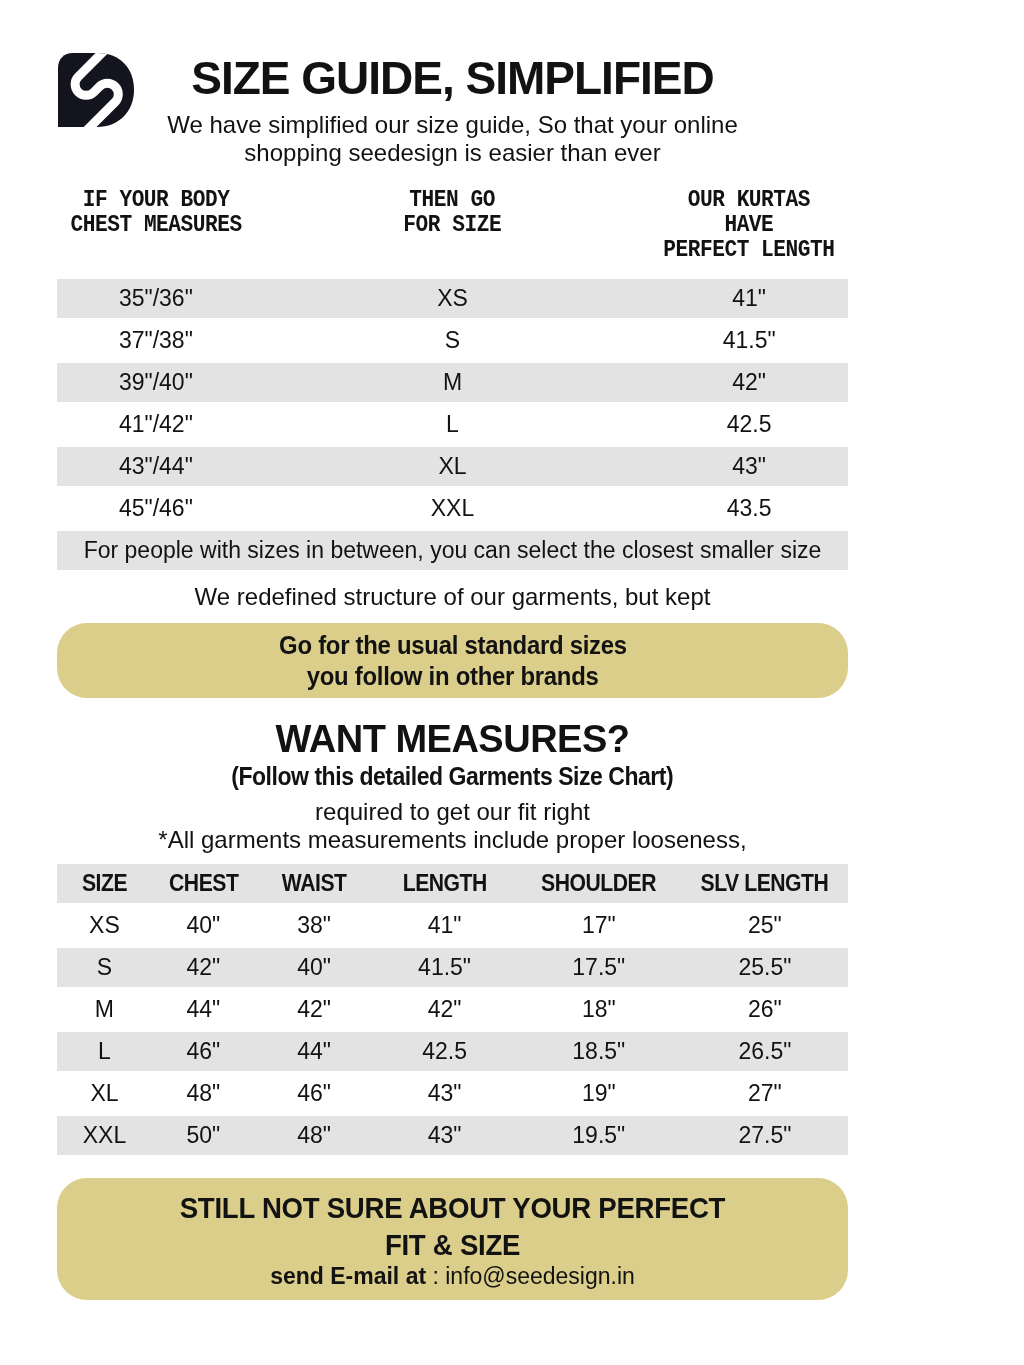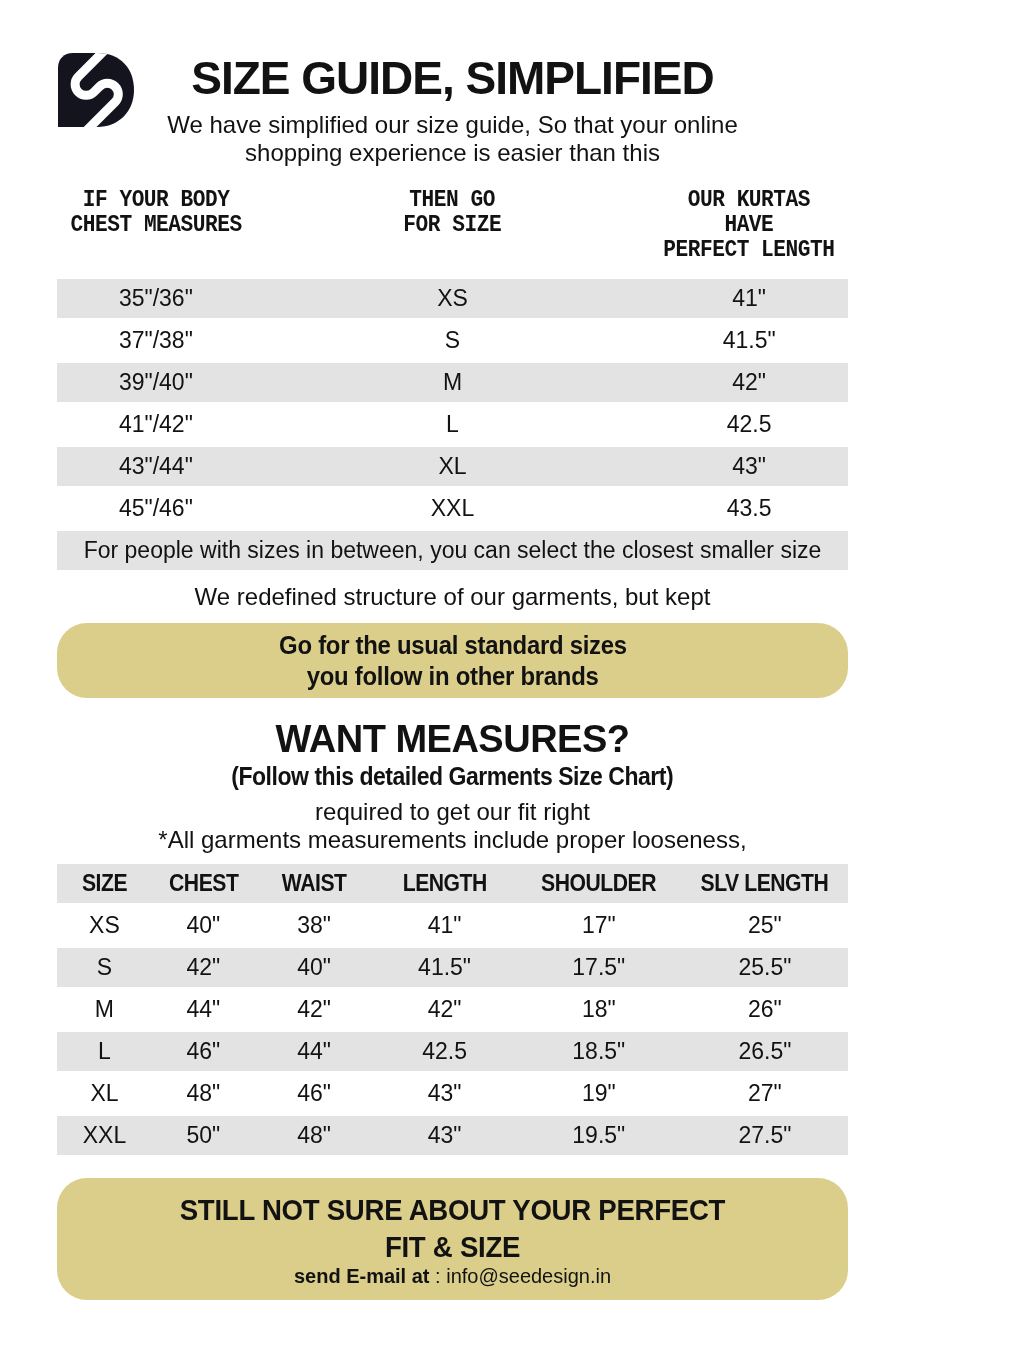--- a/index.html
+++ b/index.html
@@ -57,21 +57,21 @@
   .t2 .c1 { width:13%; }
   .t2 .c2 { width:15%; }
   .t2 .c3 { width:18%; }
   .t2 .c4 { width:21%; }
   .t2 .c5 { width:21%; }
   .t2-header { font-weight:bold; letter-spacing:-0.5px; }
   .tbl2 { margin-top:10px; }
 
   .banner-contact { margin-top:23px; height:122px; }
   .contact-line { font-size:30px; font-weight:bold; line-height:37px; letter-spacing:-0.3px; }
-  .contact-email { font-size:20px; font-weight:normal;text-align:center; }
+  .contact-email { font-size:23px; font-weight:normal;text-align:center; }
   .contact-email .lbl { font-weight:bold; }
 </style>
 </head>
 <body>
 
 <div class="page">
   <div class="content">
 
     <div class="hdr">
       <div class="logo-box">
@@ -84,21 +84,21 @@
           <path d="M16 1 L40 1 C64 1 77 17 77 38 C77 59 62 75 40 75 L1 75 L1 16 C1 7 7 1 16 1 Z" fill="#14141f"></path>
           <g clip-path="url(#logoClip)">
             <path transform="rotate(-45 39 38)" d="M78 16 L36 16 A11 11 0 1 0 36 38 L44 38 A11 11 0 1 1 44 60 L-2 60" fill="none" stroke="#ffffff" stroke-width="9" stroke-linecap="round" stroke-linejoin="round"></path>
           </g>
         </svg>
       </div>
       <div class="title-block">
         <div class="main-title">SIZE GUIDE, SIMPLIFIED</div>
         <div class="subtitle">
           <div>We have simplified our size guide, So that your online</div>
-          <div>shopping experience is easier than this</div>
+          <div>shopping seedesign is easier than ever</div>
         </div>
       </div>
     </div>
 
     <div class="col-headers">
       <div class="ch c0">
         <span class="cond"><span>IF YOUR BODY</span><br><span>CHEST MEASURES</span></span>
       </div>
       <div class="ch c1">
         <span class="cond"><span>THEN GO</span><br><span>FOR SIZE</span></span>

